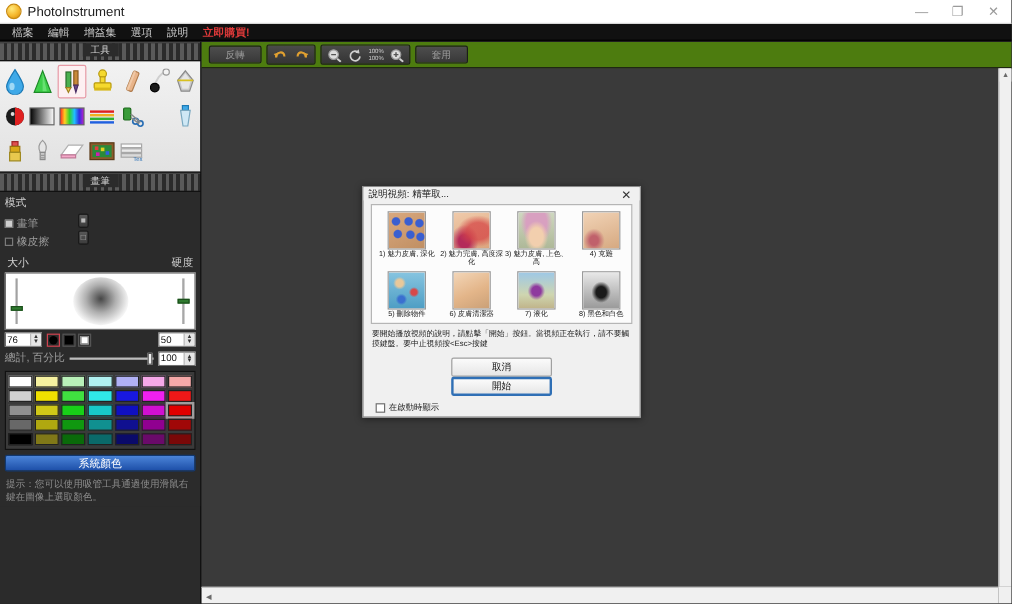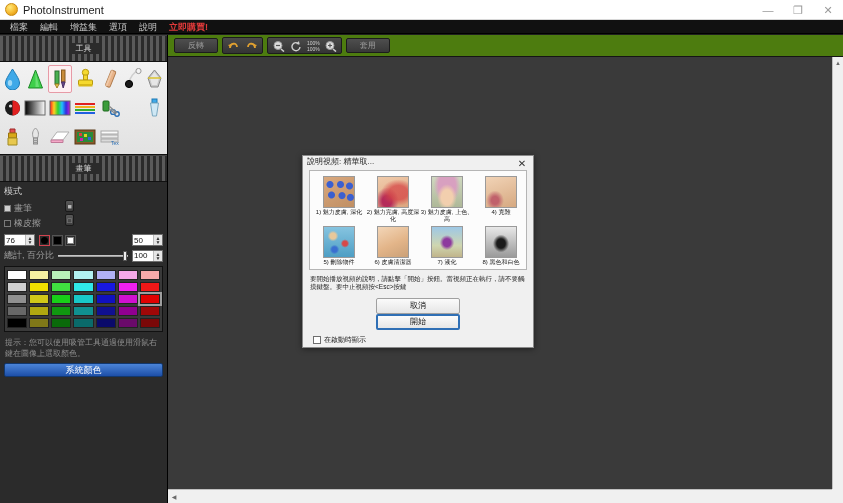--- a/index.html
+++ b/index.html
@@ -51,24 +51,24 @@
   #main { position:absolute; top:35px; left:0; right:0; bottom:0; display:flex; }
 
   
   #leftpanel {
     width: 168px; background:#2b2b2b; flex:none;
     display:flex; flex-direction:column;
     border-right: 1px solid #000;
     overflow:hidden;
   }
   .panel-header {
-    height: 27px; position:relative;
+    height: 16px; position:relative;
     background: repeating-linear-gradient(90deg,#5a5a5a 0 3px,#2b2b2b 3px 6px);
     border-top:1px solid #444; border-bottom:1px solid #111;
-    display:flex; align-items:center; justify-content:center;
+    display:flex; align-items:flex-start; justify-content:center;
   }
   .panel-header span {
     background:#2b2b2b; color:#d8d8d8; font-size:8px; padding:0 7px; line-height:11px;
   }
 
   
   #toolgrid {
     background: linear-gradient(#f2f2f2,#e2e2e2);
     padding:3px 2px;
     display:grid; grid-template-columns: repeat(7, 1fr);
@@ -487,20 +487,37 @@
             <span class="sq"></span>
             <span class="lbl-dim">橡皮擦</span>
           </div>
         </div>
         <div id="mode-side">
           <div class="minibtn">■</div>
           <div class="minibtn">□</div>
         </div>
       </div>
 
+      <div id="preview-wrap">
+        <div id="preview-head">
+          <span class="lbl">大小</span>
+          <span class="lbl">硬度</span>
+        </div>
+        <div id="preview-box">
+          <div class="vslider" style="left:4px;">
+            <div class="track"></div>
+            <div class="thumb" style="top:60%"></div>
+          </div>
+          <div id="brush-dot"></div>
+          <div class="vslider" style="right:4px;">
+            <div class="track"></div>
+            <div class="thumb" style="top:45%"></div>
+          </div>
+        </div>
+      </div>
 
       <div id="spinrow">
         <div style="display:flex;align-items:center;">
           <div class="spin">
             <input value="76" style="">
             <div class="arrows">
                 <div>▲</div>
                 <div>▼</div>
               </div>
           </div>
@@ -571,23 +588,23 @@
           <div class="pcell" style="background: rgb(160, 8, 8);"></div>
           <div class="pcell" style="background: rgb(0, 0, 0);"></div>
           <div class="pcell" style="background: rgb(128, 120, 24);"></div>
           <div class="pcell" style="background: rgb(10, 106, 10);"></div>
           <div class="pcell" style="background: rgb(10, 106, 106);"></div>
           <div class="pcell" style="background: rgb(10, 10, 106);"></div>
           <div class="pcell" style="background: rgb(106, 10, 106);"></div>
           <div class="pcell" style="background: rgb(122, 8, 8);"></div>
         </div>
 
+      <div id="syscolor">系統顏色</div>
+
       <div id="tiptext">提示：您可以使用吸管工具通過使用滑鼠右鍵在圖像上選取顏色。</div>
-
-      <div id="syscolor">系統顏色</div>
     </div>
   </div>
 
   <div id="rightarea">
     <div id="toolbar">
       <div class="tbbtn">反轉</div>
       <div class="tbgroup">
         <div class="ticon">
           <svg width="13" height="12" viewBox="0 0 13 12">
               <path d="M3 8 C3 3 10 2 10 7" stroke="#e0a030" stroke-width="1.8" fill="none"></path>

